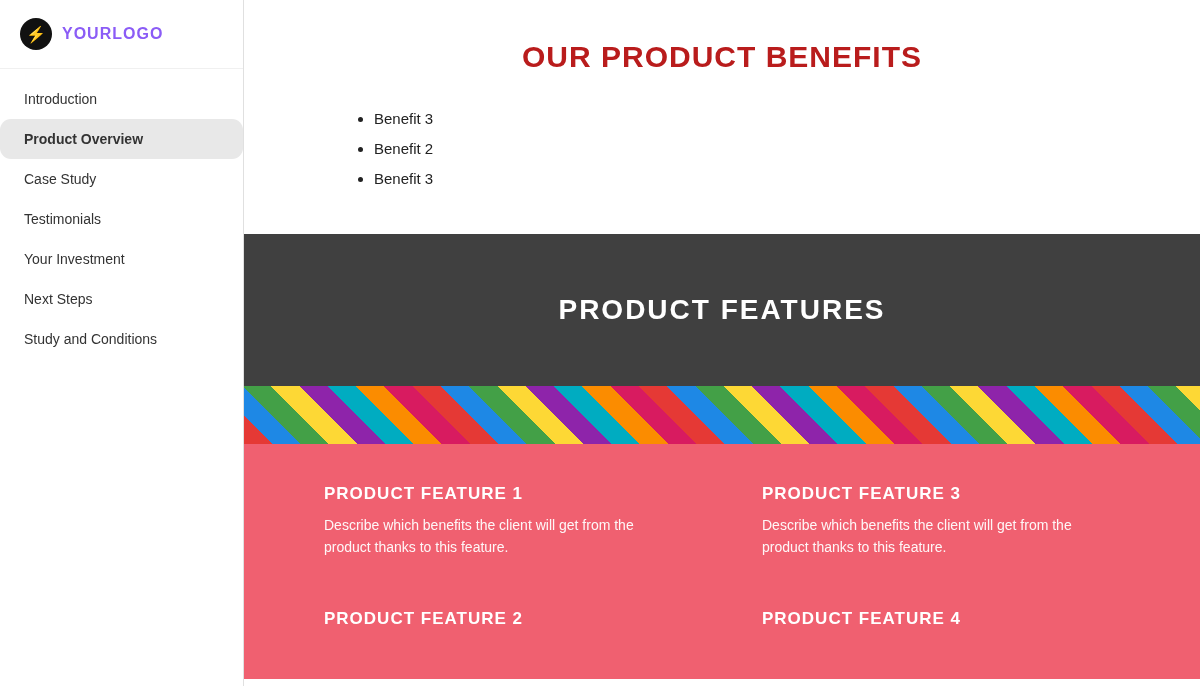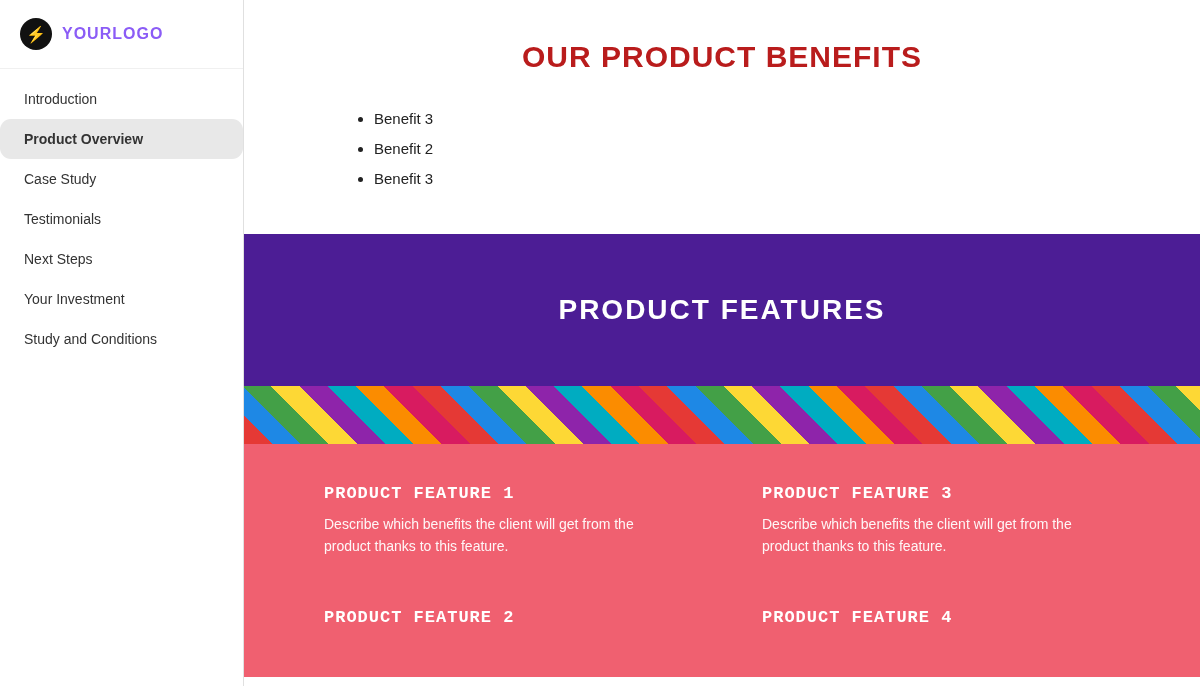--- a/index.html
+++ b/index.html
@@ -83,21 +83,21 @@
     .benefits-list {
       list-style: disc;
       padding-left: 30px;
       font-size: 15px;
       color: #222;
       line-height: 2;
     }
 
     
     .features-banner {
-      background: #4c1d95;
+      background: #404040;
       color: #fff;
       text-align: center;
       padding: 60px 40px 60px 40px;
     }
     .features-title {
       font-size: 28px;
       font-weight: 900;
       letter-spacing: 2px;
       color: #fff;
     }
@@ -145,21 +145,20 @@
     .feature-item {
       margin-bottom: 20px;
     }
     .feature-item-title {
       font-size: 17px;
       font-weight: 900;
       color: #fff;
       letter-spacing: 1px;
       margin-bottom: 10px;
       text-transform: uppercase;
-      font-family: Liberation Mono, monospace;
     }
     .feature-item-desc {
       font-size: 14px;
       color: #fff;
       line-height: 1.6;
       opacity: 0.95;
     }
   </style>
 </head>
 <body>
@@ -169,22 +168,22 @@
     <div class="logo-icon">
       <span>⚡</span>
     </div>
     <span class="logo-text">YOURLOGO</span>
   </div>
   <ul class="nav-list">
     <li class="nav-item">Introduction</li>
     <li class="nav-item active">Product Overview</li>
     <li class="nav-item">Case Study</li>
     <li class="nav-item">Testimonials</li>
+    <li class="nav-item">Your Investment</li>
     <li class="nav-item">Next Steps</li>
-    <li class="nav-item">Your Investment</li>
     <li class="nav-item">Study and Conditions</li>
   </ul>
 </div>
 
 <div id="main">
 
   <div class="benefits-section">
     <h1 class="benefits-title">OUR PRODUCT BENEFITS</h1>
     <ul class="benefits-list">
       <li>Benefit 3</li>

